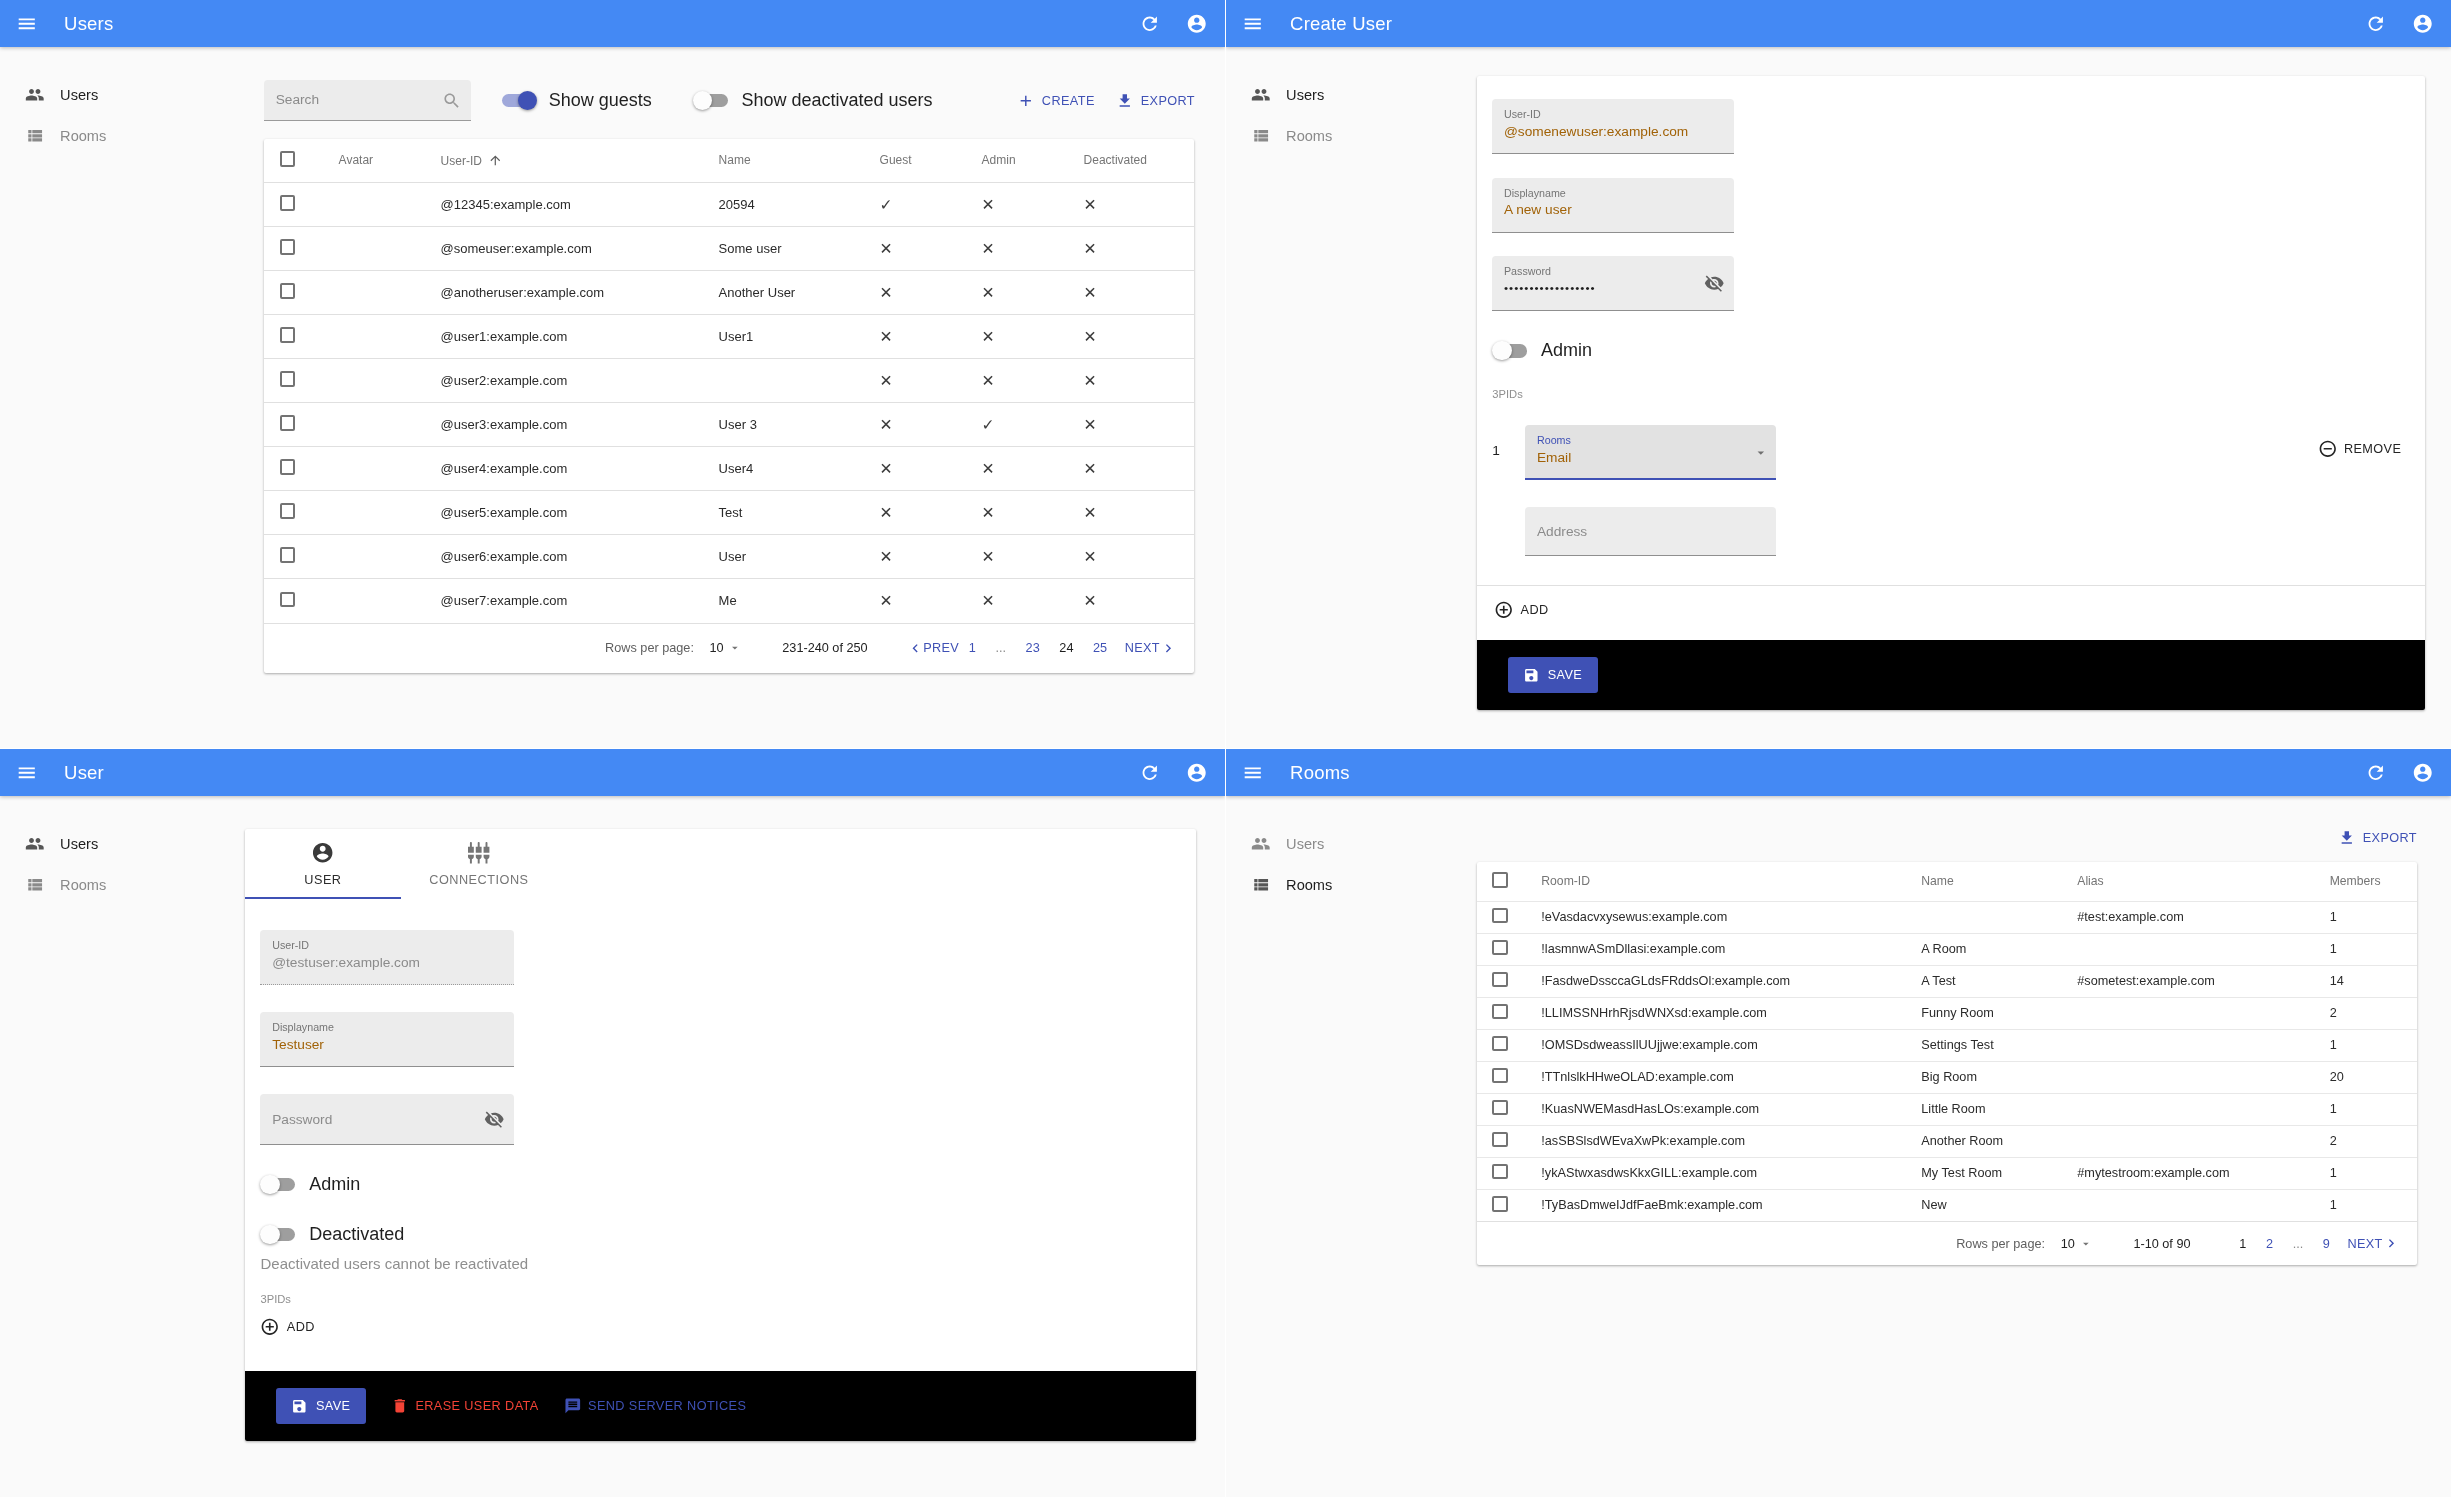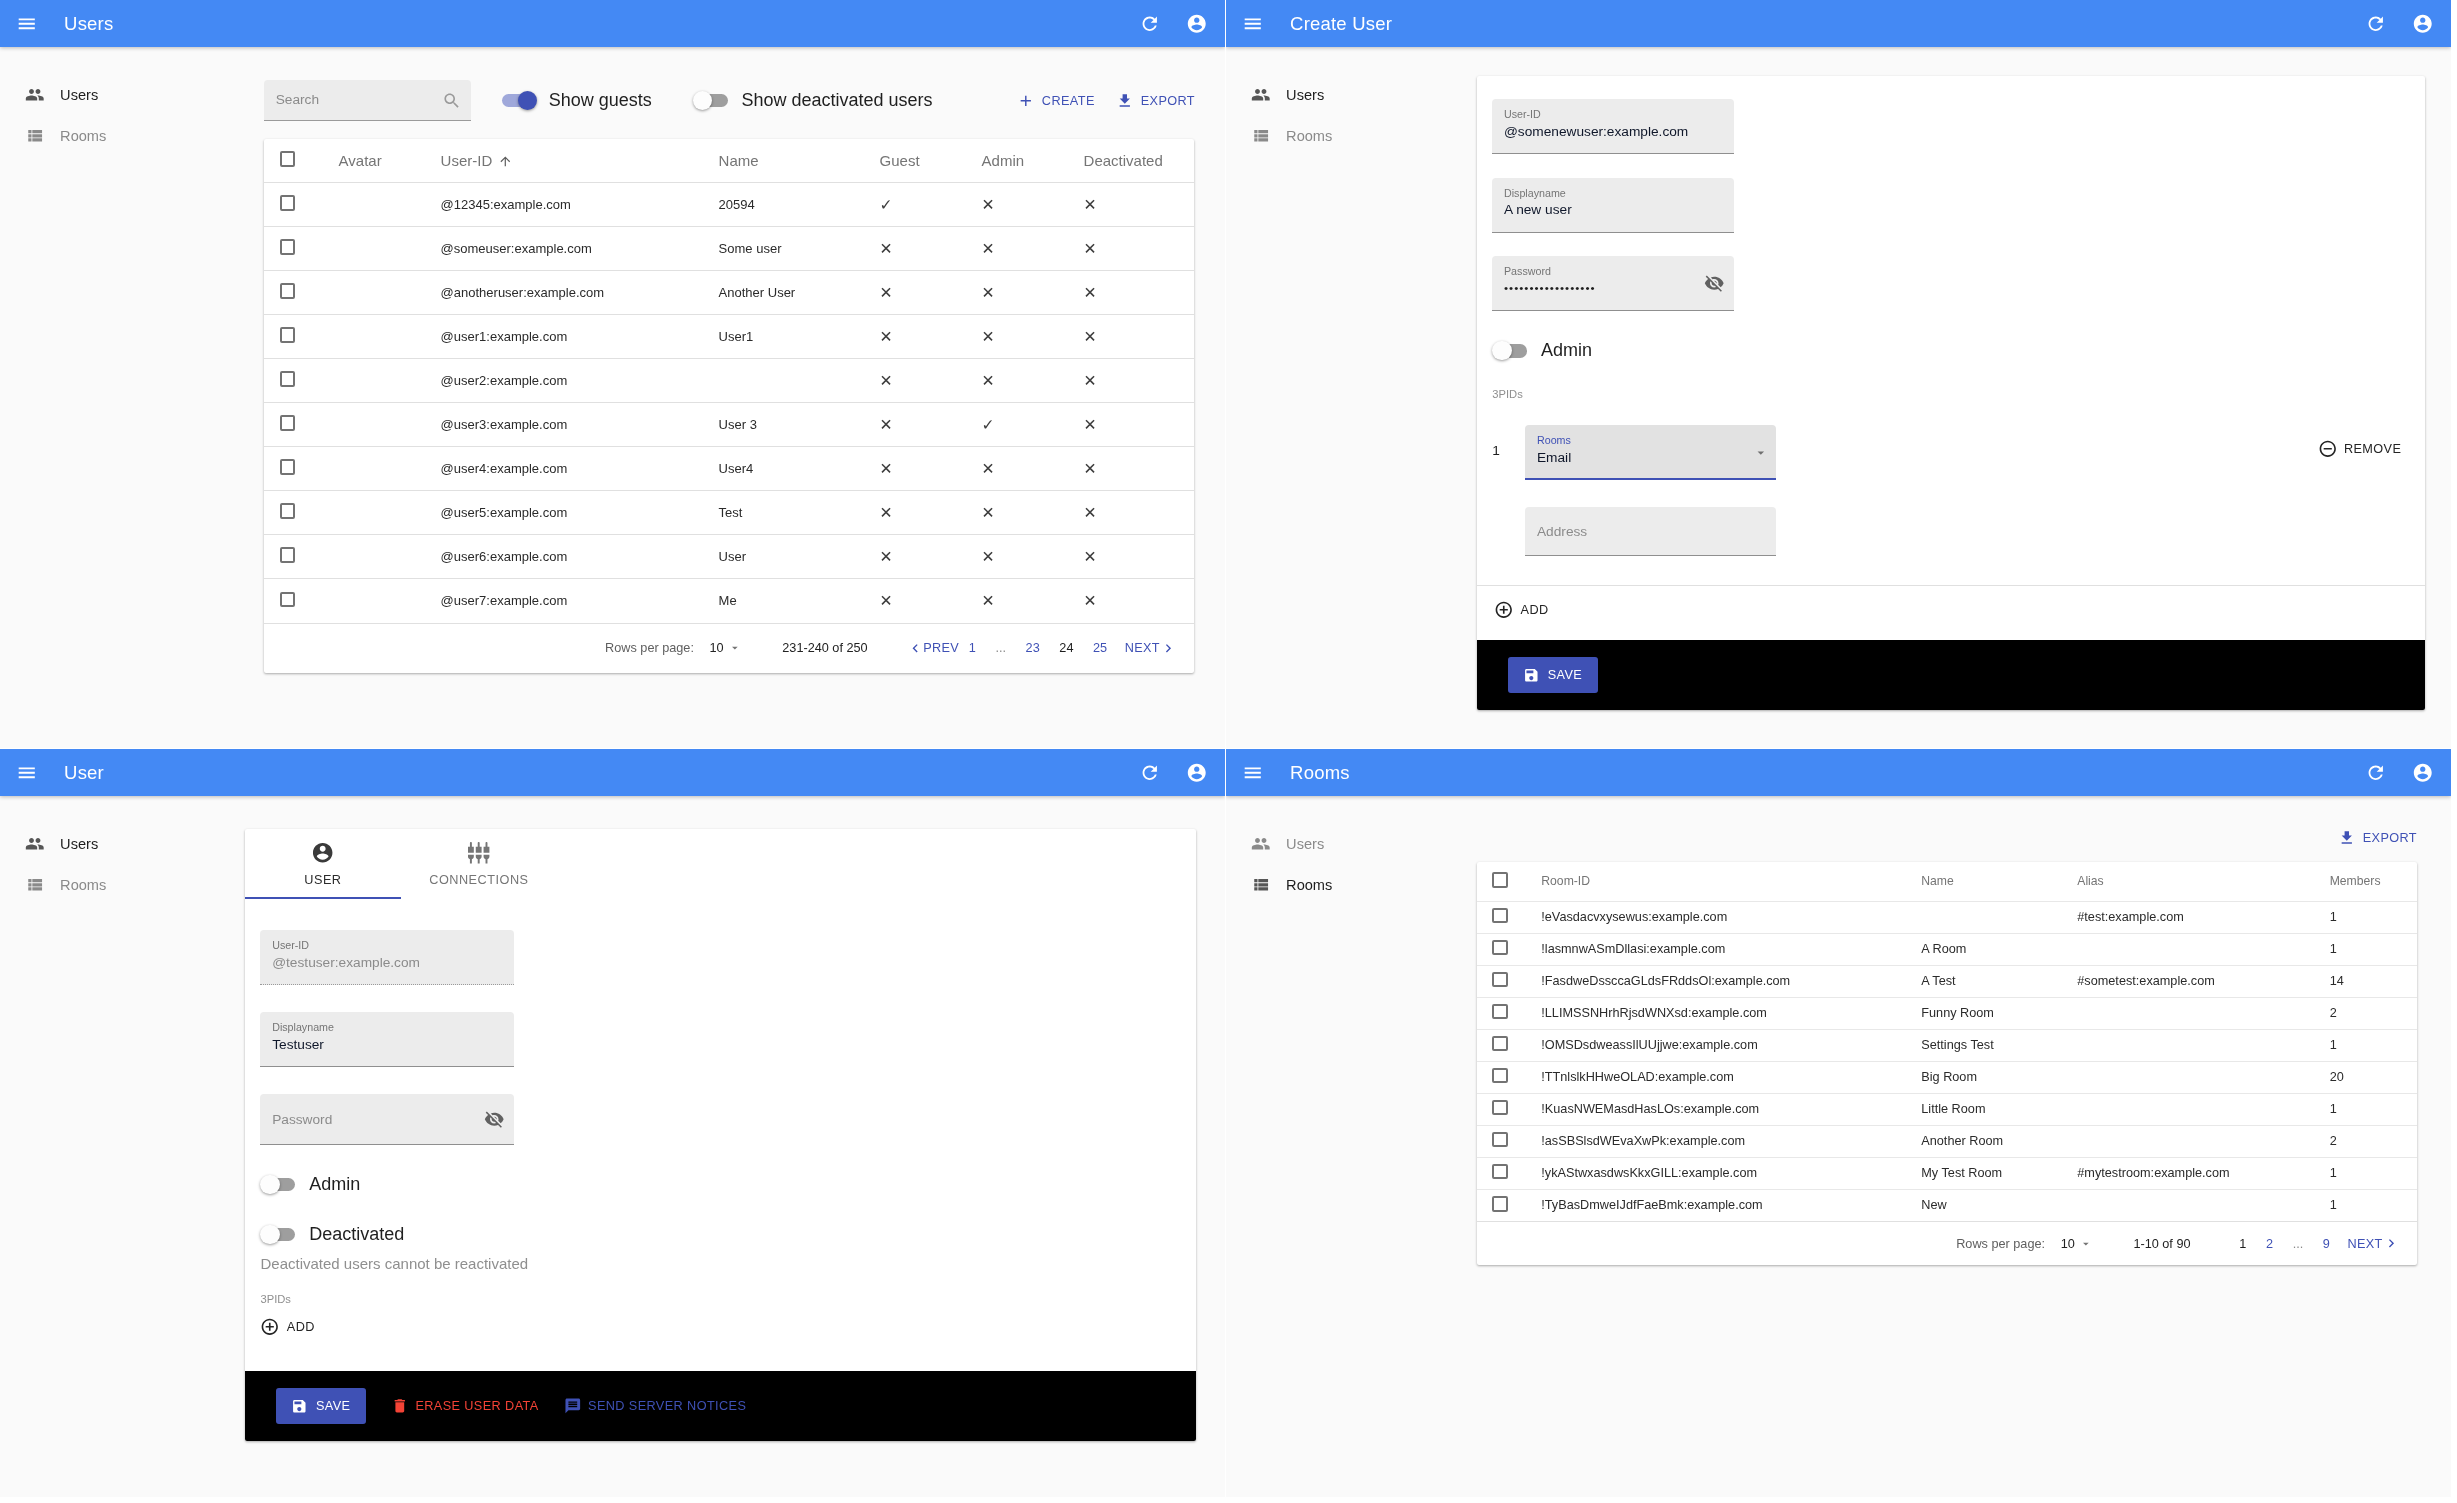--- a/index.html
+++ b/index.html
@@ -23,21 +23,21 @@
   .side-item .sicon svg { width:100%; height:100%; fill:#8a8a8a; }
   .side-item span.lbl { font-size:14.6px; color:#8a8a8a; }
   .side-item.active .sicon svg { fill:#565656; }
   .side-item.active span.lbl { color:#1d1d1d; }
 
   .main { flex:1; }
 
   
   .card { background:#fff; border-radius:2px; box-shadow:0 1px 2.9px rgba(0,0,0,.22), 0 1px 2px rgba(0,0,0,.12); }
   table { border-collapse:collapse; table-layout:fixed; width:100%; }
-  th { text-align:left; font-size:15px; font-weight:500; color:#757575; padding:0 0 0 15.6px; }
+  th { text-align:left; font-size:12px; font-weight:500; color:#757575; padding:0 0 0 15.6px; }
   td { font-size:13px; color:#2b2b2b; padding:0 0 0 15.6px; overflow:hidden; white-space:nowrap; }
   .users-table th { height:44px; }
   .users-table td { height:44px; border-top:1px solid #e0e0e0; }
   .rooms-table th { height:39px; font-size:12.2px; }
   .rooms-table td { height:32px; border-top:1px solid #e8e8e8; font-size:12.7px; }
   td.bool { font-size:15.6px; color:#3d3d3d; }
   .checkbox { width:15.6px; height:15.6px; border:2px solid #737373; border-radius:2px; display:inline-block; background:#fff; }
   th .sort { width:14.6px; height:14.6px; display:inline-block; vertical-align:-2.9px; margin-left:5.9px; }
   th .sort svg { width:100%; height:100%; fill:#5f5f5f; }
 
@@ -75,21 +75,21 @@
   .text-btn { display:inline-flex; align-items:center; gap:6.8px; color:#3f51b5; font-size:12.7px; font-weight:500; letter-spacing:0.4px; cursor:pointer; }
   .text-btn .bicon { width:17.6px; height:17.6px; display:inline-block; }
   .text-btn .bicon svg { width:100%; height:100%; fill:currentColor; }
   .text-btn.dark { color:#242424; }
   .text-btn.red { color:#f44336; }
   .tb-gap { margin-right:21.5px; }
 
   
   .field { position:relative; width:242px; height:55px; background:#ececec; border-radius:3.9px 3.9px 0 0; border-bottom:1px solid #8f8f8f; padding:8.8px 11.7px 0 11.7px; }
   .field .f-label { display:block; font-size:10.7px; color:#757575; margin-bottom:3.9px; }
-  .field .f-value { display:block; font-size:13.7px; color:#0f172a; }
+  .field .f-value { display:block; font-size:13.7px; color:#a16207; }
   .field .f-value.ph, .field .f-ph { font-size:13.7px; color:#8b8b8b; }
   .field.single { display:flex; align-items:center; padding-top:0; }
   .field .eye { position:absolute; right:9.8px; top:16.6px; width:20.5px; height:20.5px; }
   .field .eye svg { width:100%; height:100%; fill:#616161; }
   .field.disabled { border-bottom:1px dotted #9a9a9a; }
   .field.disabled .f-value { color:#8b8b8b; }
   .field.select { background:#e2e2e2; border-bottom:2px solid #3f51b5; cursor:pointer; }
   .field.select .f-label { color:#3f51b5; }
   .field.select .sel-caret { position:absolute; right:7.8px; top:19.5px; width:15.6px; height:15.6px; }
   .field.select .sel-caret svg { width:100%; height:100%; fill:#6f6f6f; }

